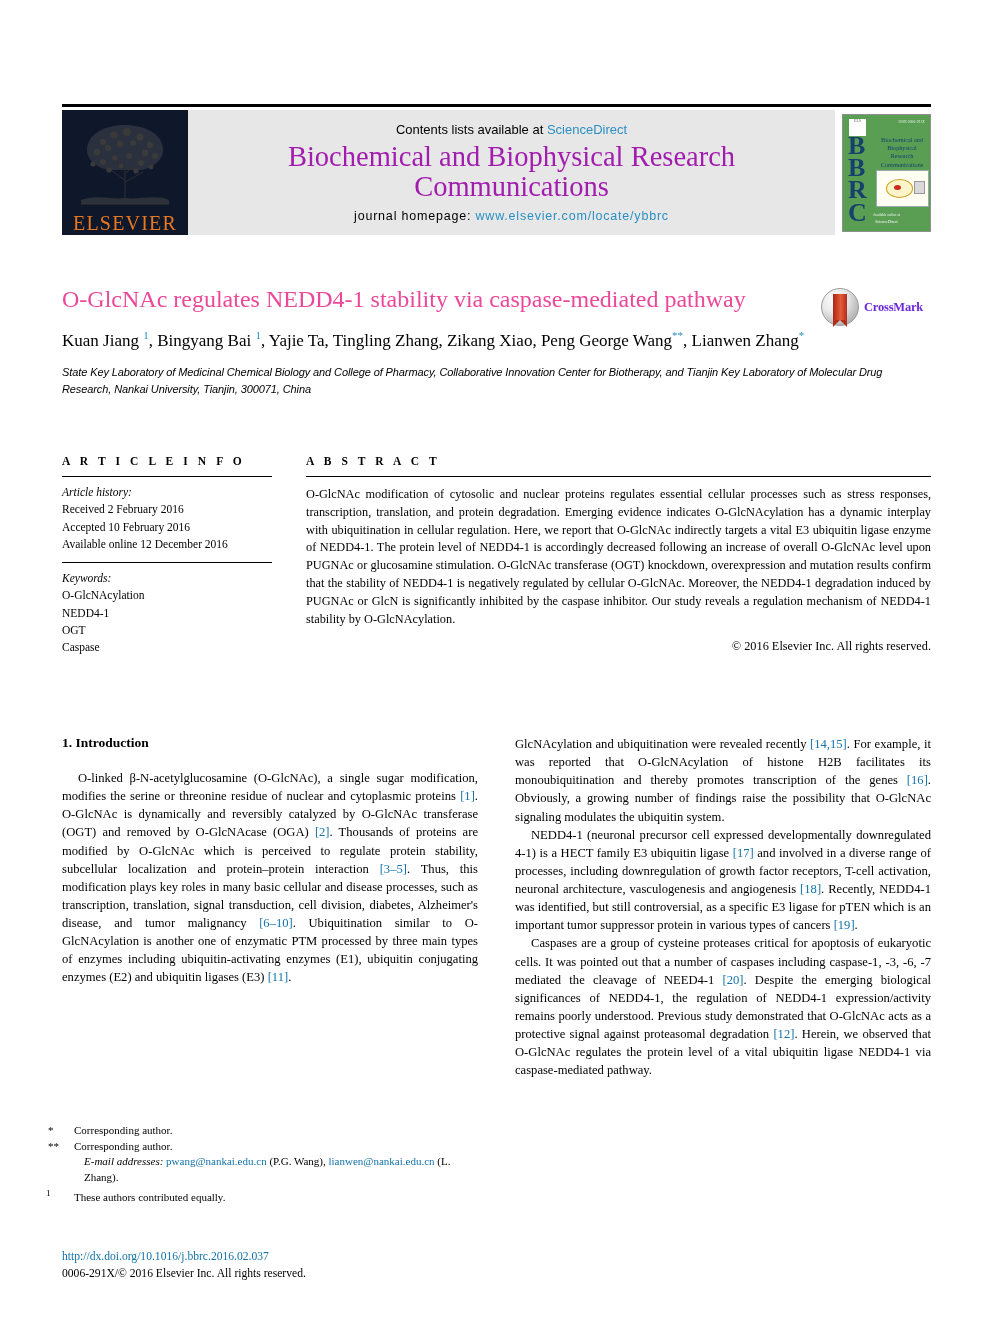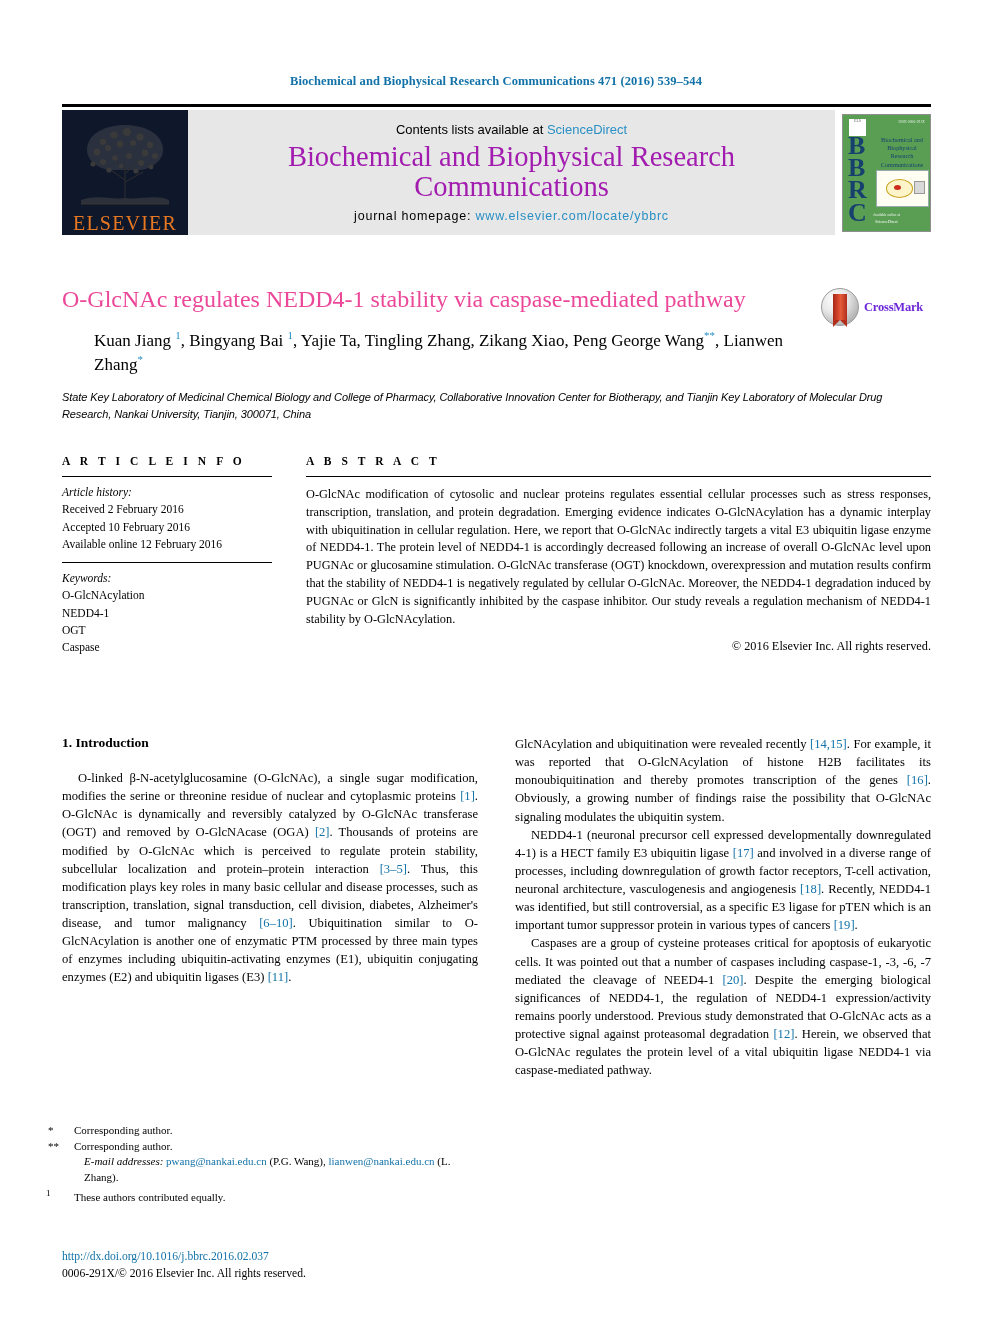--- a/index.html
+++ b/index.html
@@ -241,21 +241,20 @@
     font-size: 12.5px;
     color: #6d28d9;
     letter-spacing: -.2px;
   }
   .authors {
     font-family: "Liberation Serif", serif;
     font-size: 17px;
     line-height: 1.35;
     margin-top: 14px;
     padding-right: 120px;
-    margin-left: 32px;
   }
   .authors sup { font-size: 11px; color: #2a8fc4; vertical-align: super; }
   .authors sup.star { color: #2a8fc4; }
   .affiliation {
     font-family: Liberation Sans, sans-serif;
     font-style: italic;
     font-size: 11px;
     line-height: 1.55;
     margin-top: 12px;
     letter-spacing: -.1px;
@@ -342,21 +341,20 @@
     font-size: 11.6px;
     line-height: 1.5;
   }
   .doi-block .doi { color: #1272a8; }
 </style>
 </head>
 <body>
 
 <div class="page">
 
-  <div class="running-head">Biochemical and Biophysical Research Communications 471 (2016) 539–544</div>
 
   <div class="masthead">
     <div class="mast-inner">
 
       <div class="elsevier-block">
         <svg class="tree-svg" width="104" height="92" viewBox="0 0 104 92">
           <g fill="#3b3b3b">
             <ellipse cx="52" cy="30" rx="44" ry="25" fill="none"></ellipse>
             <g opacity="0.85">
               <path d="M14 30 C14 14, 32 5, 52 5 C72 5, 90 14, 90 30 C90 40, 80 48, 68 50 L36 50 C24 48, 14 40, 14 30 Z" fill="#6e6e6e" opacity="0.35"></path>
@@ -449,21 +447,21 @@
 
   <div class="info-abs">
 
     <div class="col-info">
       <div class="sec-label">A R T I C L E   I N F O</div>
       <div class="rule"></div>
       <div class="info-group">
         <div class="ital">Article history:</div>
         <div>Received 2 February 2016</div>
         <div>Accepted 10 February 2016</div>
-        <div>Available online 12 February 2016</div>
+        <div>Available online 12 December 2016</div>
       </div>
       <div class="rule"></div>
       <div class="info-group">
         <div class="ital">Keywords:</div>
         <div>O-GlcNAcylation</div>
         <div>NEDD4-1</div>
         <div>OGT</div>
         <div>Caspase</div>
       </div>
     </div>

